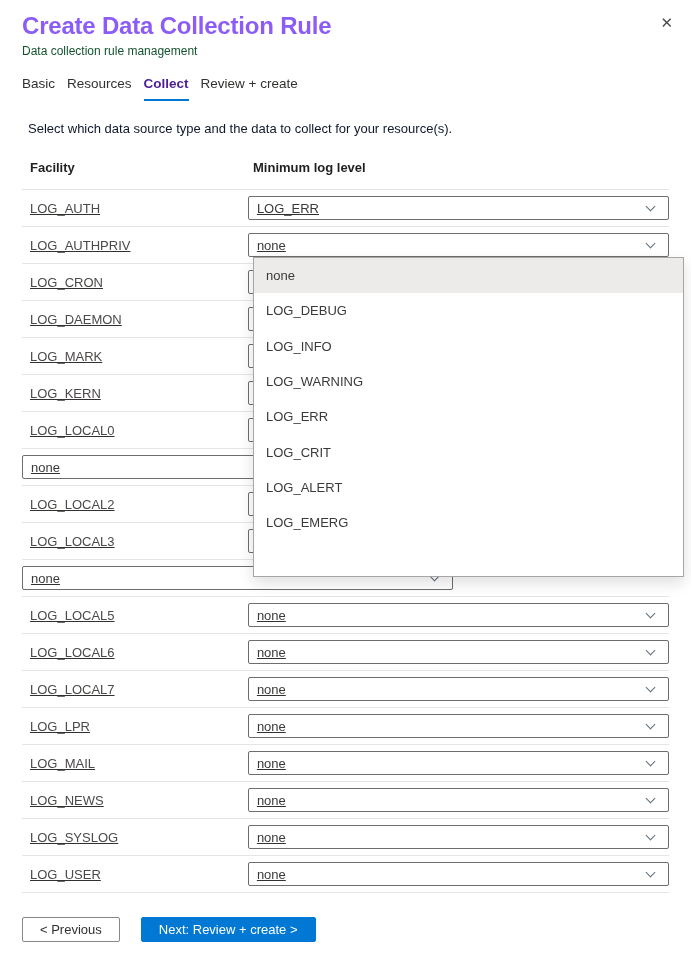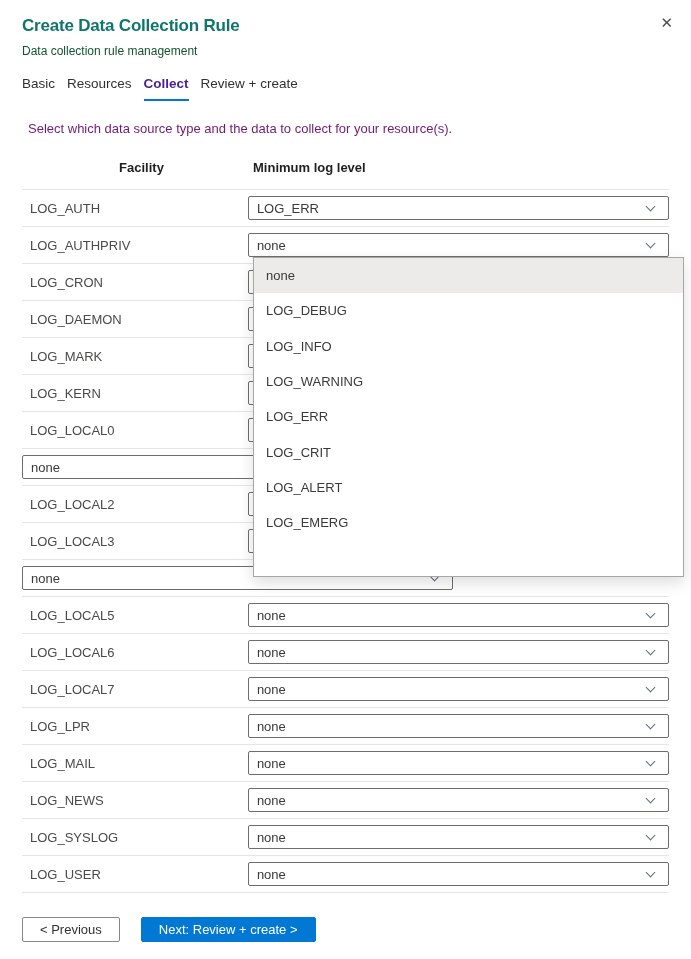--- a/index.html
+++ b/index.html
@@ -9,50 +9,50 @@
     background: #ffffff;
     font-family: "Liberation Sans", "DejaVu Sans", sans-serif;
     color: #323130;
     position: relative;
     overflow: hidden;
   }
   .container { padding: 12px 22px 0 22px; }
 
   
   .page-title {
-    margin: 0; font-size: 17px; line-height: 28px;
-    font-weight: 700; color: #0f766e; letter-spacing: -0.2px;
+    margin: 0; font-size: 24px; line-height: 28px;
+    font-weight: 700; color: #8b5cf6; letter-spacing: -0.2px;
   }
   .page-subtitle { margin-top: 4px; font-size: 12px; color: #14532d; }
   .close-btn {
     position: absolute; top: 13px; right: 14px;
     background: none; border: none; padding: 2px 4px;
     font-size: 15px; line-height: 15px; color: #4f4d4b; cursor: pointer;
     font-family: inherit;
   }
 
   
   .tabs { display: flex; gap: 12px; margin-top: 18px; }
   .tab {
     font-size: 13.5px; color: #323130; cursor: pointer;
     padding-bottom: 8px; border-bottom: 2px solid transparent;
   }
   .tab.active { font-weight: 700; color: #4c1d95; border-bottom-color: #0078d4; }
 
   
-  .info { margin-top: 20px; padding-left: 6px; font-size: 13px; color: #701a75; }
+  .info { margin-top: 20px; padding-left: 6px; font-size: 13px; color: #0f172a; }
 
   
   .thead { display: flex; margin-top: 24px; padding-bottom: 14px; }
-  .th { font-size: 13px; font-weight: 700; color: #201f1e; text-align: center; }
+  .th { font-size: 13px; font-weight: 700; color: #201f1e; }
   .th.facility-col { width: 231px; padding-left: 8px; }
   .tbody { position: relative; border-bottom: 1px solid #e5e5e5; }
   .row {
     display: flex; align-items: center;
-    height: 37px; border-top: 1px solid #e5e5e5;
+    height: 37px; border-top: 1px solid #e5e5e5; text-decoration: underline;
   }
   .facility { width: 231px; padding-left: 8px; font-size: 13px; color: #4c4a48; }
   .select {
     width: 431px; height: 24px;
     border: 1px solid #6f6d6b; border-radius: 2px;
     background: #fff; cursor: pointer;
     display: flex; align-items: center; justify-content: space-between;
     overflow: hidden;
   }
   .select-value { padding-left: 8px; font-size: 13px; color: #3b3a39; white-space: nowrap; }

